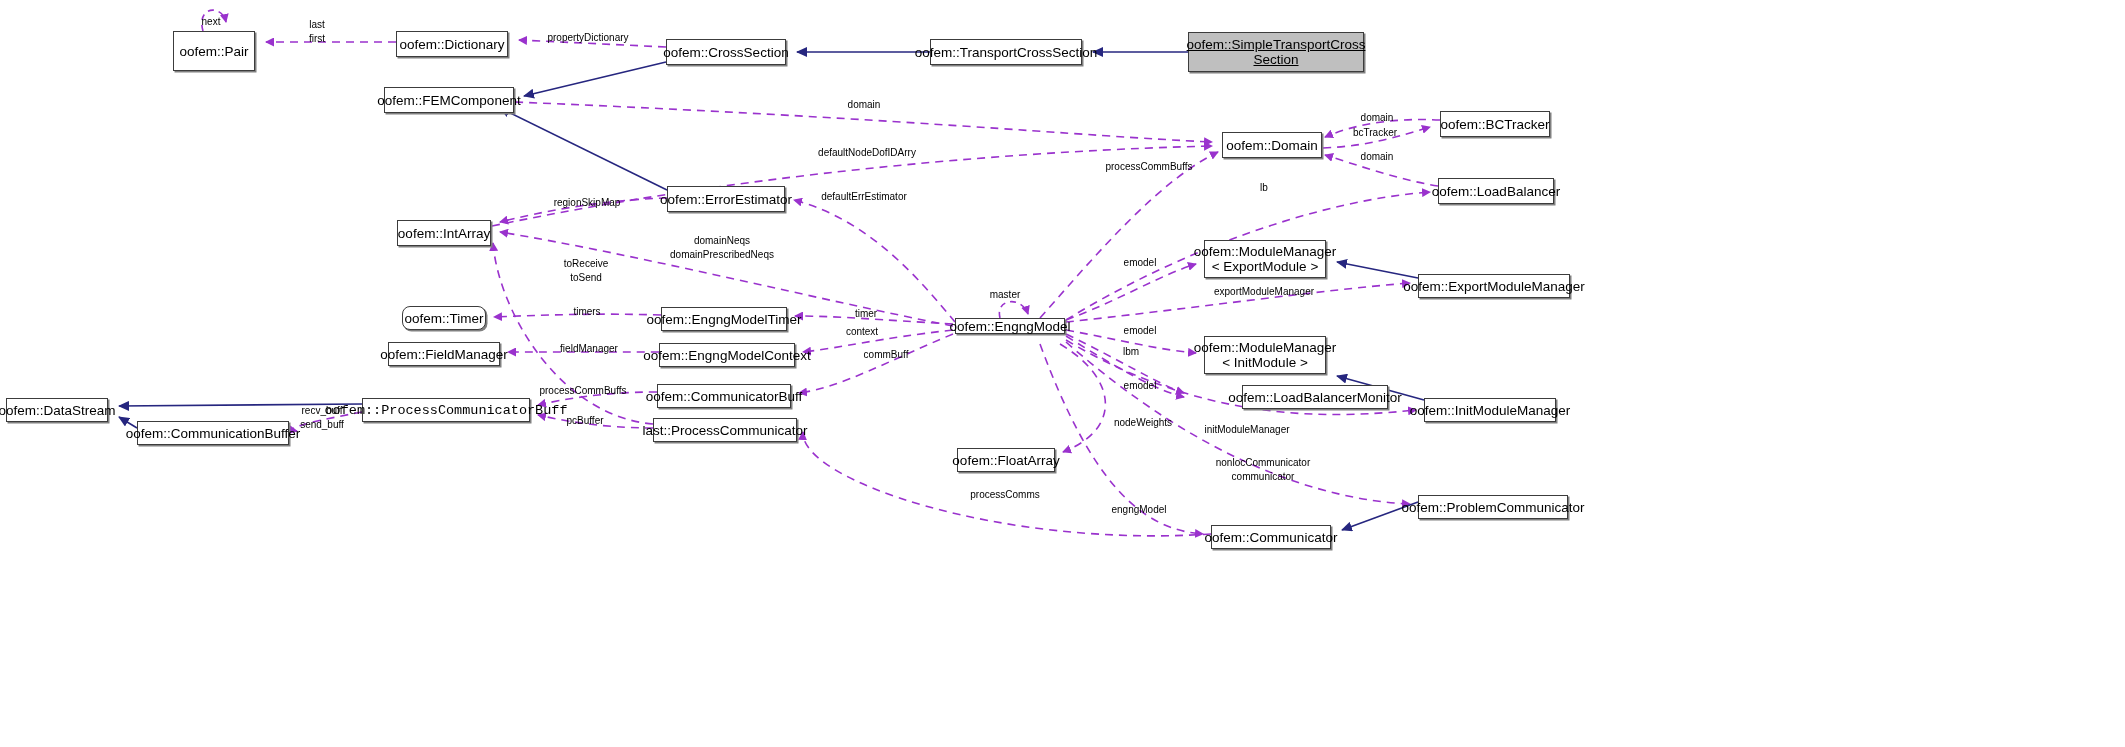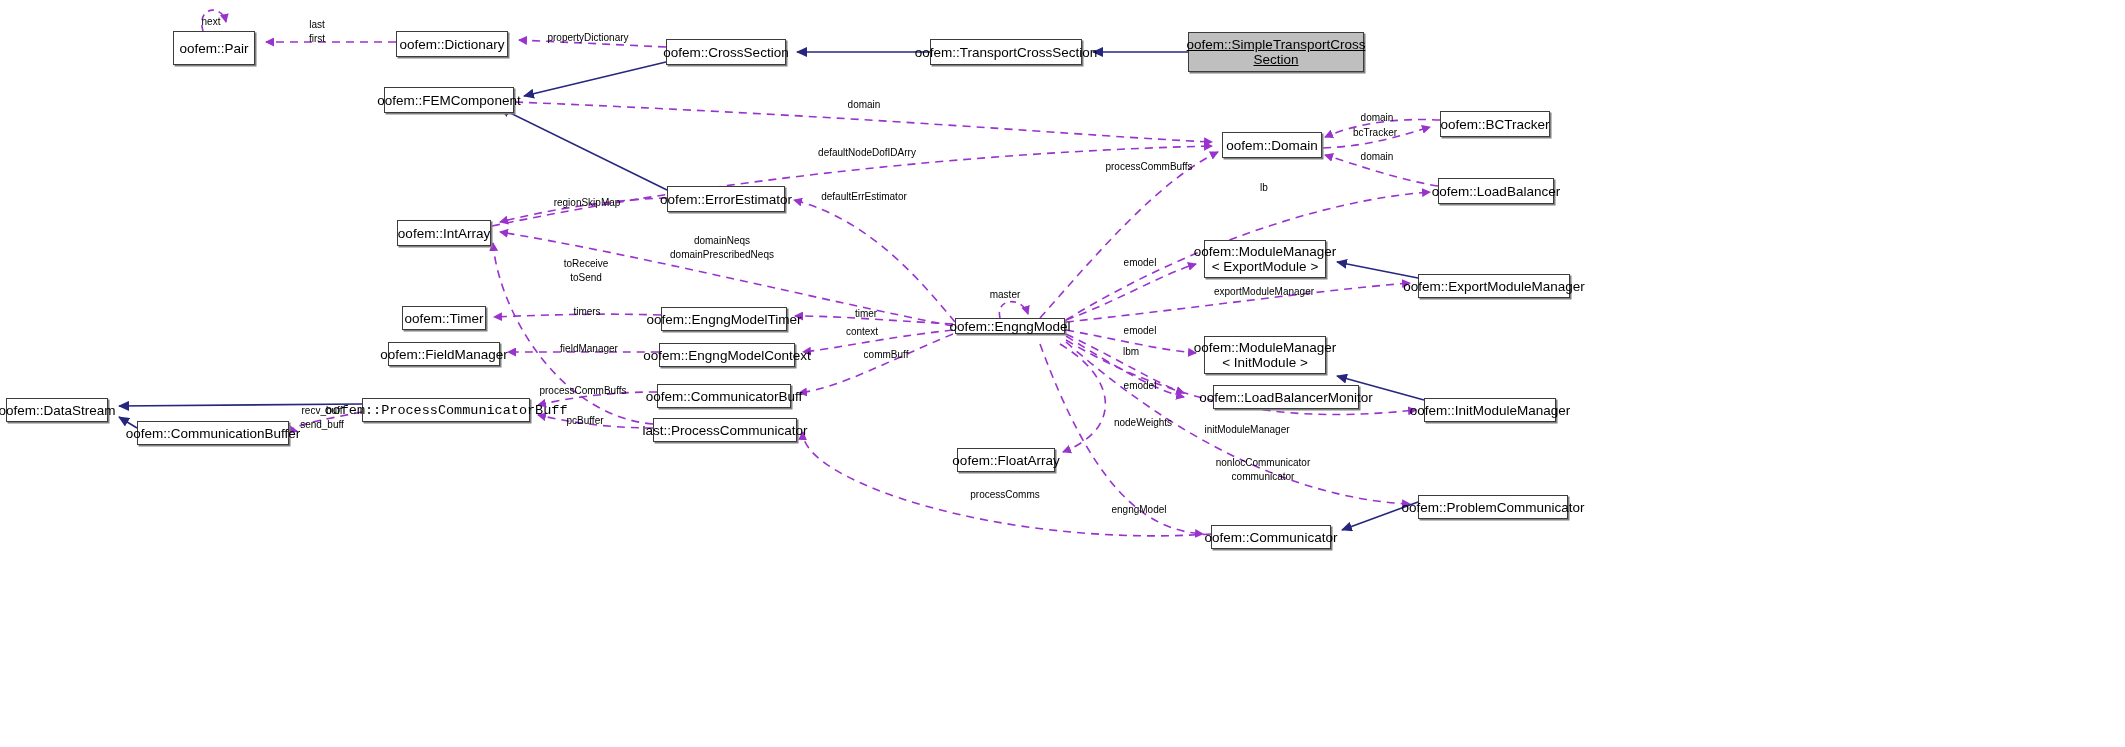--- a/index.html
+++ b/index.html
@@ -152,21 +152,21 @@
       <path d="M1424,400 L1337,376"></path>
 
       <path d="M362,404 L119,406"></path>
 
       <path d="M137,428 L119,417"></path>
 
       <path d="M1418,502 L1342,530"></path>
     </g>
   </svg>
 
-  <div class="node" style="left:173px;top:31px;width:82px;height:34px;">oofem::Pair</div>
+  <div class="node" style="left:173px;top:31px;width:82px;height:40px;">oofem::Pair</div>
 
   <div class="node" style="left:396px;top:31px;width:112px;height:26px;">oofem::Dictionary</div>
 
   <div class="node" style="left:666px;top:39px;width:120px;height:26px;">oofem::CrossSection</div>
 
   <div class="node" style="left:930px;top:39px;width:152px;height:26px;">oofem::TransportCrossSection</div>
 
   <div class="node highlight" style="left:1188px;top:32px;width:176px;height:40px;text-decoration:underline;">oofem::SimpleTransportCross
 Section</div>
 
@@ -180,34 +180,34 @@
 
   <div class="node" style="left:667px;top:186px;width:118px;height:26px;">oofem::ErrorEstimator</div>
 
   <div class="node" style="left:397px;top:220px;width:94px;height:26px;">oofem::IntArray</div>
 
   <div class="node" style="left:1204px;top:240px;width:122px;height:38px;">oofem::ModuleManager
 &lt; ExportModule &gt;</div>
 
   <div class="node" style="left:1418px;top:274px;width:152px;height:24px;">oofem::ExportModuleManager</div>
 
-  <div class="node" style="left:402px;top:306px;width:84px;height:24px;">oofem::Timer</div>
+  <div class="node" style="left:402px;top:306px;width:84px;height:24px;border-radius:8px;">oofem::Timer</div>
 
   <div class="node" style="left:661px;top:307px;width:126px;height:24px;">oofem::EngngModelTimer</div>
 
   <div class="node" style="left:955px;top:318px;width:110px;height:16px;">oofem::EngngModel</div>
 
   <div class="node" style="left:1204px;top:336px;width:122px;height:38px;">oofem::ModuleManager
 &lt; InitModule &gt;</div>
 
   <div class="node" style="left:388px;top:342px;width:112px;height:24px;">oofem::FieldManager</div>
 
   <div class="node" style="left:659px;top:343px;width:136px;height:24px;">oofem::EngngModelContext</div>
 
-  <div class="node" style="left:1213px;top:385px;width:146px;height:24px;">oofem::LoadBalancerMonitor</div>
+  <div class="node" style="left:1242px;top:385px;width:146px;height:24px;">oofem::LoadBalancerMonitor</div>
 
   <div class="node" style="left:1424px;top:398px;width:132px;height:24px;">oofem::InitModuleManager</div>
 
   <div class="node" style="left:6px;top:398px;width:102px;height:24px;">oofem::DataStream</div>
 
   <div class="node" style="left:657px;top:384px;width:134px;height:24px;">oofem::CommunicatorBuff</div>
 
   <div class="node" style="left:362px;top:398px;width:168px;height:24px;font-family:Liberation Mono, monospace;">oofem::ProcessCommunicatorBuff</div>
 
   <div class="node" style="left:137px;top:421px;width:152px;height:24px;">oofem::CommunicationBuffer</div>

